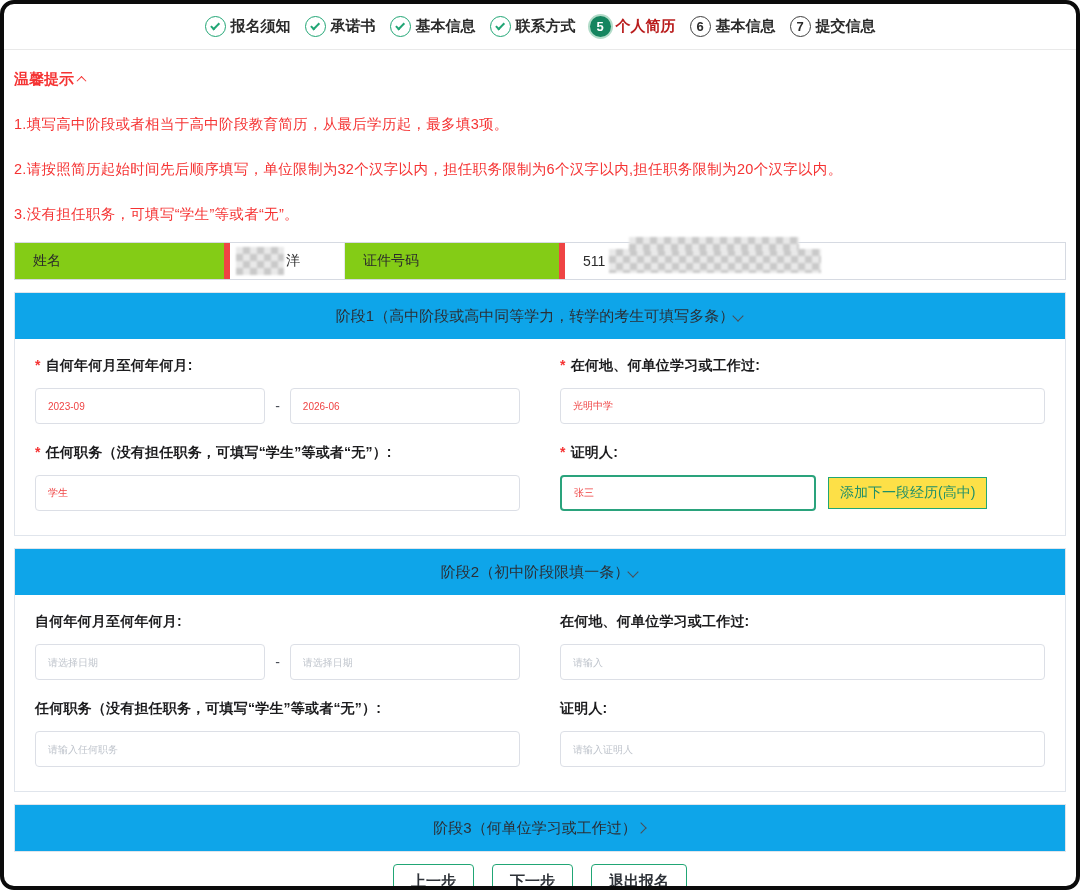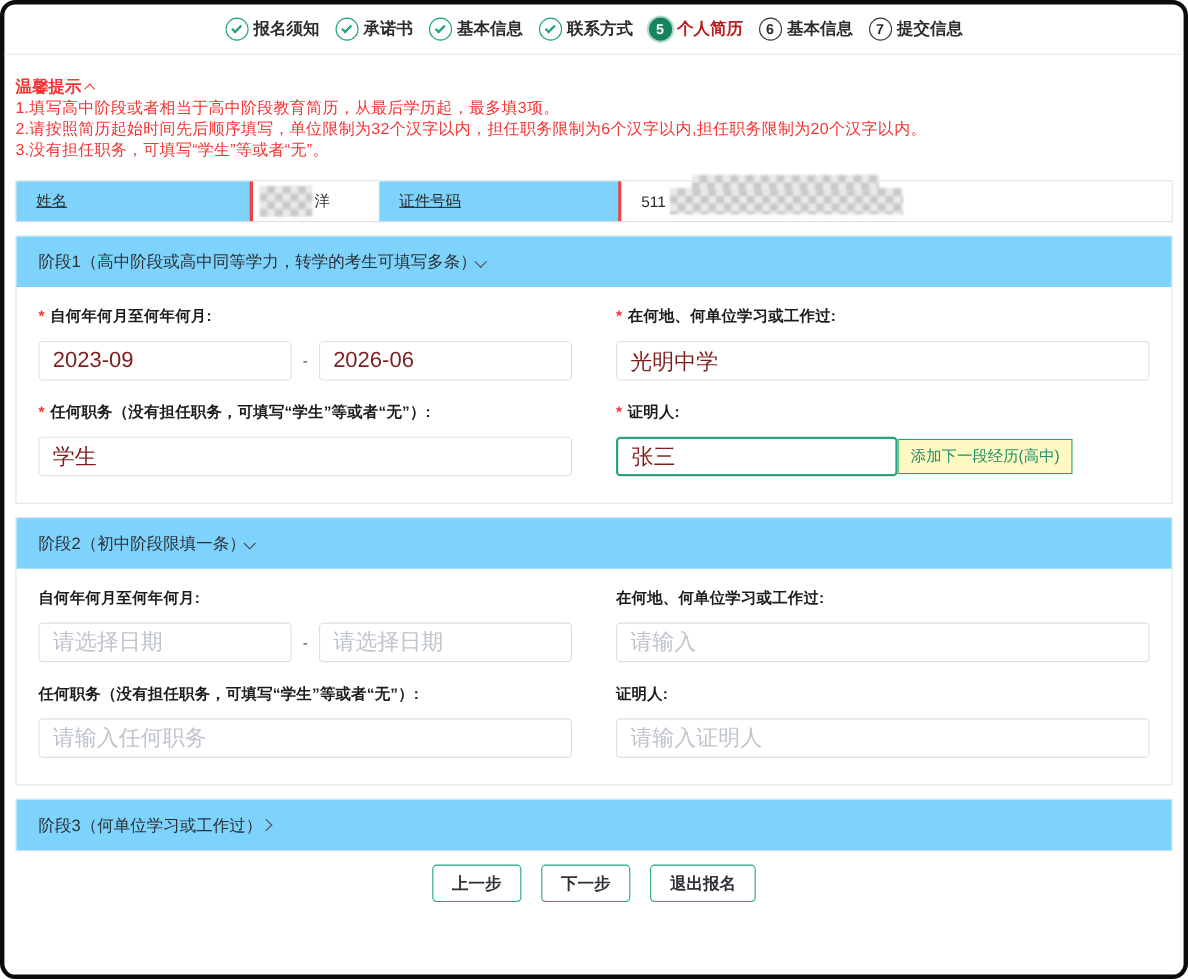--- a/index.html
+++ b/index.html
@@ -43,76 +43,76 @@
   .step--active .step-label { color: #b91c1c; }
   .step--pending .circle { border: 1.5px solid #3f3f3f; color: #2b2b2b; font-size: 13px; }
 
   
   .notice { padding: 20px 12px 14px 10px; color: #f53333; }
   .notice-title { font-size: 15px; font-weight: 700; display: flex; align-items: center; gap: 4px; }
   .chev { display: inline-block; width: 8px; height: 8px; border-right: 1.7px solid #4a4e57; border-bottom: 1.7px solid #4a4e57; }
   .chev--up { border-color: #f53333; transform: rotate(225deg) translate(-1px,-1px); width: 7px; height: 7px; }
   .chev--down { transform: rotate(45deg); }
   .chev--right { transform: rotate(-45deg); }
-  .notice-line { font-size: 14.5px; letter-spacing: 0.3px; }
+  .notice-line { font-size: 14.5px; margin-top: 26px; letter-spacing: 0.3px; }
 
   
   .identity {
     margin: 4px 10px 0 10px;
     height: 38px;
     border: 1px solid #d6dae2;
     display: flex; align-items: stretch;
     font-size: 14px; color: #2b2b2b;
   }
   .identity .cell { display: flex; align-items: center; padding: 0 18px; }
-  .identity .cell-label { background: #7dd3fc; border-right: 3px solid #ef4444; text-decoration: underline; }
+  .identity .cell-label { background: #84cc16; border-right: 6px solid #ef4444; }
   .identity .cell-value { background: #fff; border-right: 1px solid #e4e7ed; }
   .cell--name-label { width: 215px; }
   .cell--name-value { width: 115px; padding: 0 6px !important; }
   .cell--id-label { width: 220px; }
   .cell--id-value { flex: 1; border-right: none !important; position: relative; }
   .blur-block {
     display: inline-block; vertical-align: middle;
     background: repeating-conic-gradient(#c9c9c9 0% 25%, #e9e9e9 0% 50%);
     background-size: 14px 14px;
     filter: blur(1.1px);
   }
   .blur-name { width: 48px; height: 28px; margin-right: 2px; }
   .blur-id-main { width: 212px; height: 24px; margin-left: 4px; }
   .blur-id-top { position: absolute; left: 64px; top: -6px; width: 170px; height: 14px; }
 
   
   .panel { margin: 12px 10px 0 10px; border: 1px solid #e0e5ec; background: #fff; }
   .panel-header {
-    height: 46px; background: #7dd3fc;
-    display: flex; align-items: center; justify-content: flex-start;
+    height: 46px; background: #0ea5e9;
+    display: flex; align-items: center; justify-content: center;
     padding: 0 22px 0 20px;
     font-size: 15px; color: #2b2f36;
     cursor: pointer;
   }
   .panel-body { padding: 18px 20px 24px 20px; display: grid; grid-template-columns: 1fr 1fr; column-gap: 40px; row-gap: 20px; }
   .field-label { font-size: 14px; color: #1c1c1e; font-weight: 700; margin-bottom: 13px; letter-spacing: 0.2px; }
   .req { color: #f53333; margin-right: 5px; font-weight: 700; }
   .ctl-row { display: flex; align-items: center; gap: 10px; }
   input.ctl {
     height: 36px; width: 100%;
     border: 1px solid #dcdfe6; border-radius: 4px;
-    padding: 0 12px; font-size: 20px; color: #7f1d1d;
+    padding: 0 12px; font-size: 10px; color: #ef4444;
     font-family: "Liberation Sans", "DejaVu Sans", sans-serif;
     outline: none; background: #fff;
   }
   input.ctl::placeholder { color: #bfc4cc; }
   .date-sep { color: #4a4e57; font-size: 14px; }
   .ctl--half { flex: 1; }
   .ctl--focus { border: 2px solid #2aa37c !important; }
-  .witness-row { display: flex; align-items: center; gap: 0; }
+  .witness-row { display: flex; align-items: center; gap: 12px; }
   .witness-row input { width: 256px; flex: 0 0 auto; }
   .btn-add {
     height: 32px; padding: 0 11px;
-    background: #fef9c3; border: 1px solid #21a675; border-radius: 0;
+    background: #fde047; border: 1px solid #21a675; border-radius: 0;
     color: #1f8f68; font-size: 14px; cursor: pointer;
     font-family: "Liberation Sans", "DejaVu Sans", sans-serif;
     white-space: nowrap;
   }
 
   
   .footer { display: flex; justify-content: center; gap: 18px; padding: 12px 0 16px 0; }
   .btn-nav {
     height: 34px; padding: 0 17px;
     background: #fff; border: 1px solid #21a675; border-radius: 4px;

